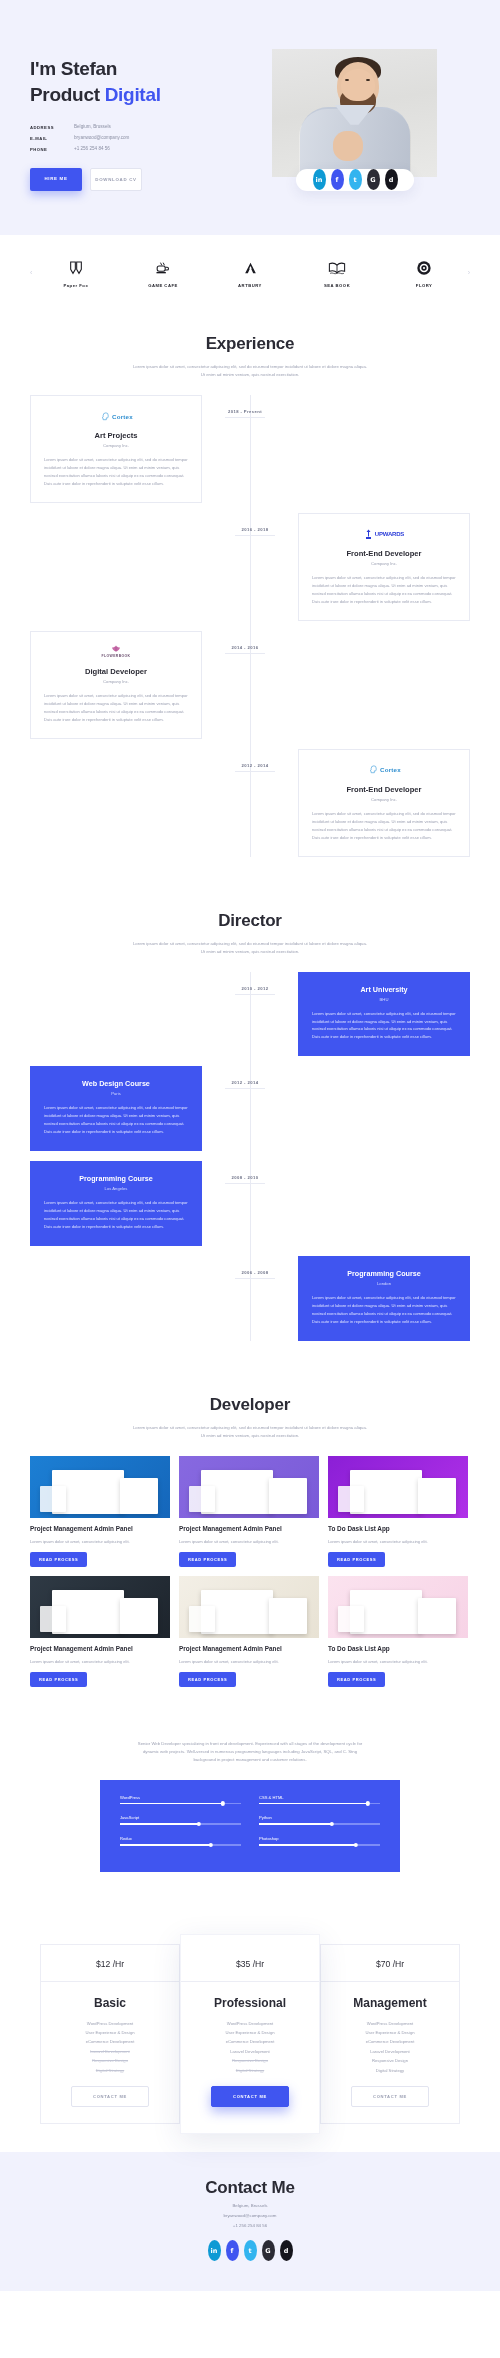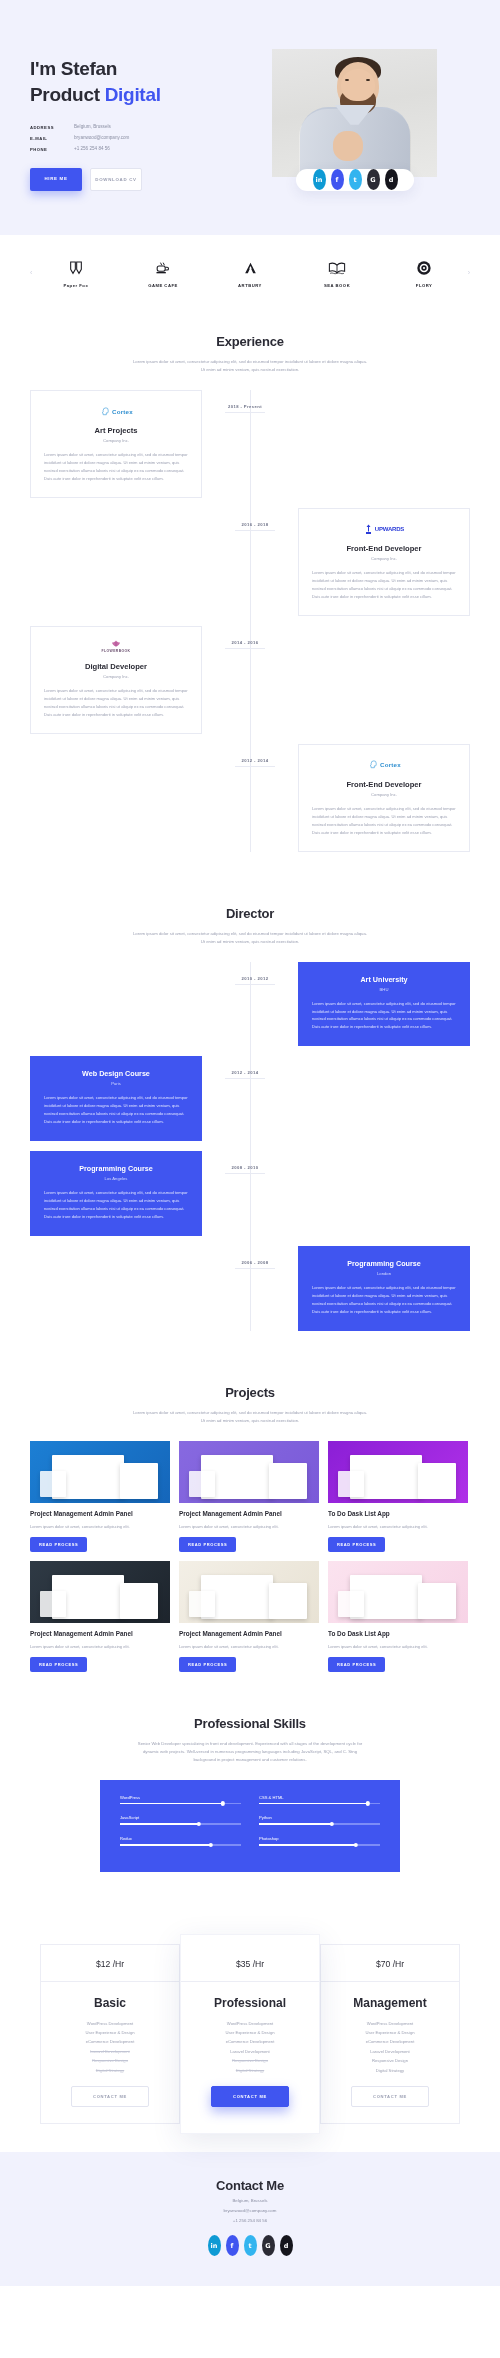--- a/index.html
+++ b/index.html
@@ -56,21 +56,21 @@
   
   .clients { background:#fff; padding:22px 0 20px; }
   .clients-inner { width:440px; margin:0 auto; display:flex; align-items:center; justify-content:space-between; }
   .client { width:62px; text-align:center; }
   .client-mark { height:22px; display:flex; align-items:center; justify-content:center; }
   .client-name { font-size:4.2px; font-weight:700; letter-spacing:.5px; margin-top:4px; color:#22222a; }
   .arrow { color:#cfd2e0; font-size:7px; }
 
   
   .section { padding:26px 0 18px; }
-  .sec-title { text-align:center; font-size:13px; font-weight:700; color:#2b2b35; letter-spacing:-.2px; }
+  .sec-title { text-align:center; font-size:17px; font-weight:700; color:#2b2b35; letter-spacing:-.2px; }
   .sec-sub { width:235px; margin:9px auto 0; text-align:center; font-size:4.3px; line-height:1.85; color:#9da1b3; }
 
   
   .tl { width:440px; margin:16px auto 0; position:relative; }
   .tl:before { content:""; position:absolute; left:50%; top:0; bottom:0; width:1px; background:#e8eaf3; }
   .tl-row { display:flex; align-items:flex-start; position:relative; margin-bottom:10px; }
   .tl-row.right { justify-content:flex-end; }
   .tl-card { width:172px; background:#fff; border:1px solid #e8eaf3; padding:12px 13px 14px; position:relative; }
   .tl-card.blue { background:#4055f0; border-color:#4055f0; color:#fff; }
   .logo-wrap { height:16px; display:flex; align-items:center; justify-content:center; margin-bottom:7px; }
@@ -344,21 +344,21 @@
             <div class="role">Programming Course</div>
          <div class="company">London</div>
          <div class="body-txt">Lorem ipsum dolor sit amet, consectetur adipiscing elit, sed do eiusmod tempor incididunt ut labore et dolore magna aliqua. Ut enim ad minim veniam, quis nostrud exercitation ullamco laboris nisi ut aliquip ex ea commodo consequat. Duis aute irure dolor in reprehenderit in voluptate velit esse cillum.</div>
           </div>
         <div class="tl-date">2006 - 2008</div>
       </div>
       </div>
   </section>
 
   <section class="section">
-    <h2 class="sec-title">Projects</h2>
+    <h2 class="sec-title">Developer</h2>
     <p class="sec-sub">Lorem ipsum dolor sit amet, consectetur adipiscing elit, sed do eiusmod tempor incididunt ut labore et dolore magna aliqua. Ut enim ad minim veniam, quis nostrud exercitation.</p>
     <div class="proj-grid" id="proj-grid">
         <div class="proj">
     <div class="proj-img" style="background:linear-gradient(135deg,#1c7fd4,#1566ba)">
       <div class="mock-win" style="left:22px;top:14px;width:72px;height:44px;"></div>
       <div class="mock-win" style="left:90px;top:22px;width:38px;height:36px;"></div>
       <div class="mock-win" style="left:10px;top:30px;width:26px;height:26px;opacity:.85"></div>
     </div>
     <div class="proj-title">Project Management Admin Panel</div>
     <div class="proj-desc">Lorem ipsum dolor sit amet, consectetur adipiscing elit.</div>
@@ -411,21 +411,20 @@
       <div class="mock-win" style="left:10px;top:30px;width:26px;height:26px;opacity:.85"></div>
     </div>
     <div class="proj-title">To Do Dask List App</div>
     <div class="proj-desc">Lorem ipsum dolor sit amet, consectetur adipiscing elit.</div>
     <div class="proj-btn">READ PROCESS</div>
   </div>
       </div>
   </section>
 
   <section class="section">
-    <h2 class="sec-title">Professional Skills</h2>
     <p class="sec-sub">Senior Web Developer specializing in front end development. Experienced with all stages of the development cycle for dynamic web projects. Well-versed in numerous programming languages including JavaScript, SQL, and C. Stng background in project management and customer relations.</p>
     <div class="skill-box">
       <div class="skill-cols">
         <div class="skill-col" id="skill-left">
             <div class="skill">
       <div class="skill-name">WordPress</div>
       <div class="bar">
                 <i style="width:85%"></i>
                 <b style="left:85%"></b>
               </div>

